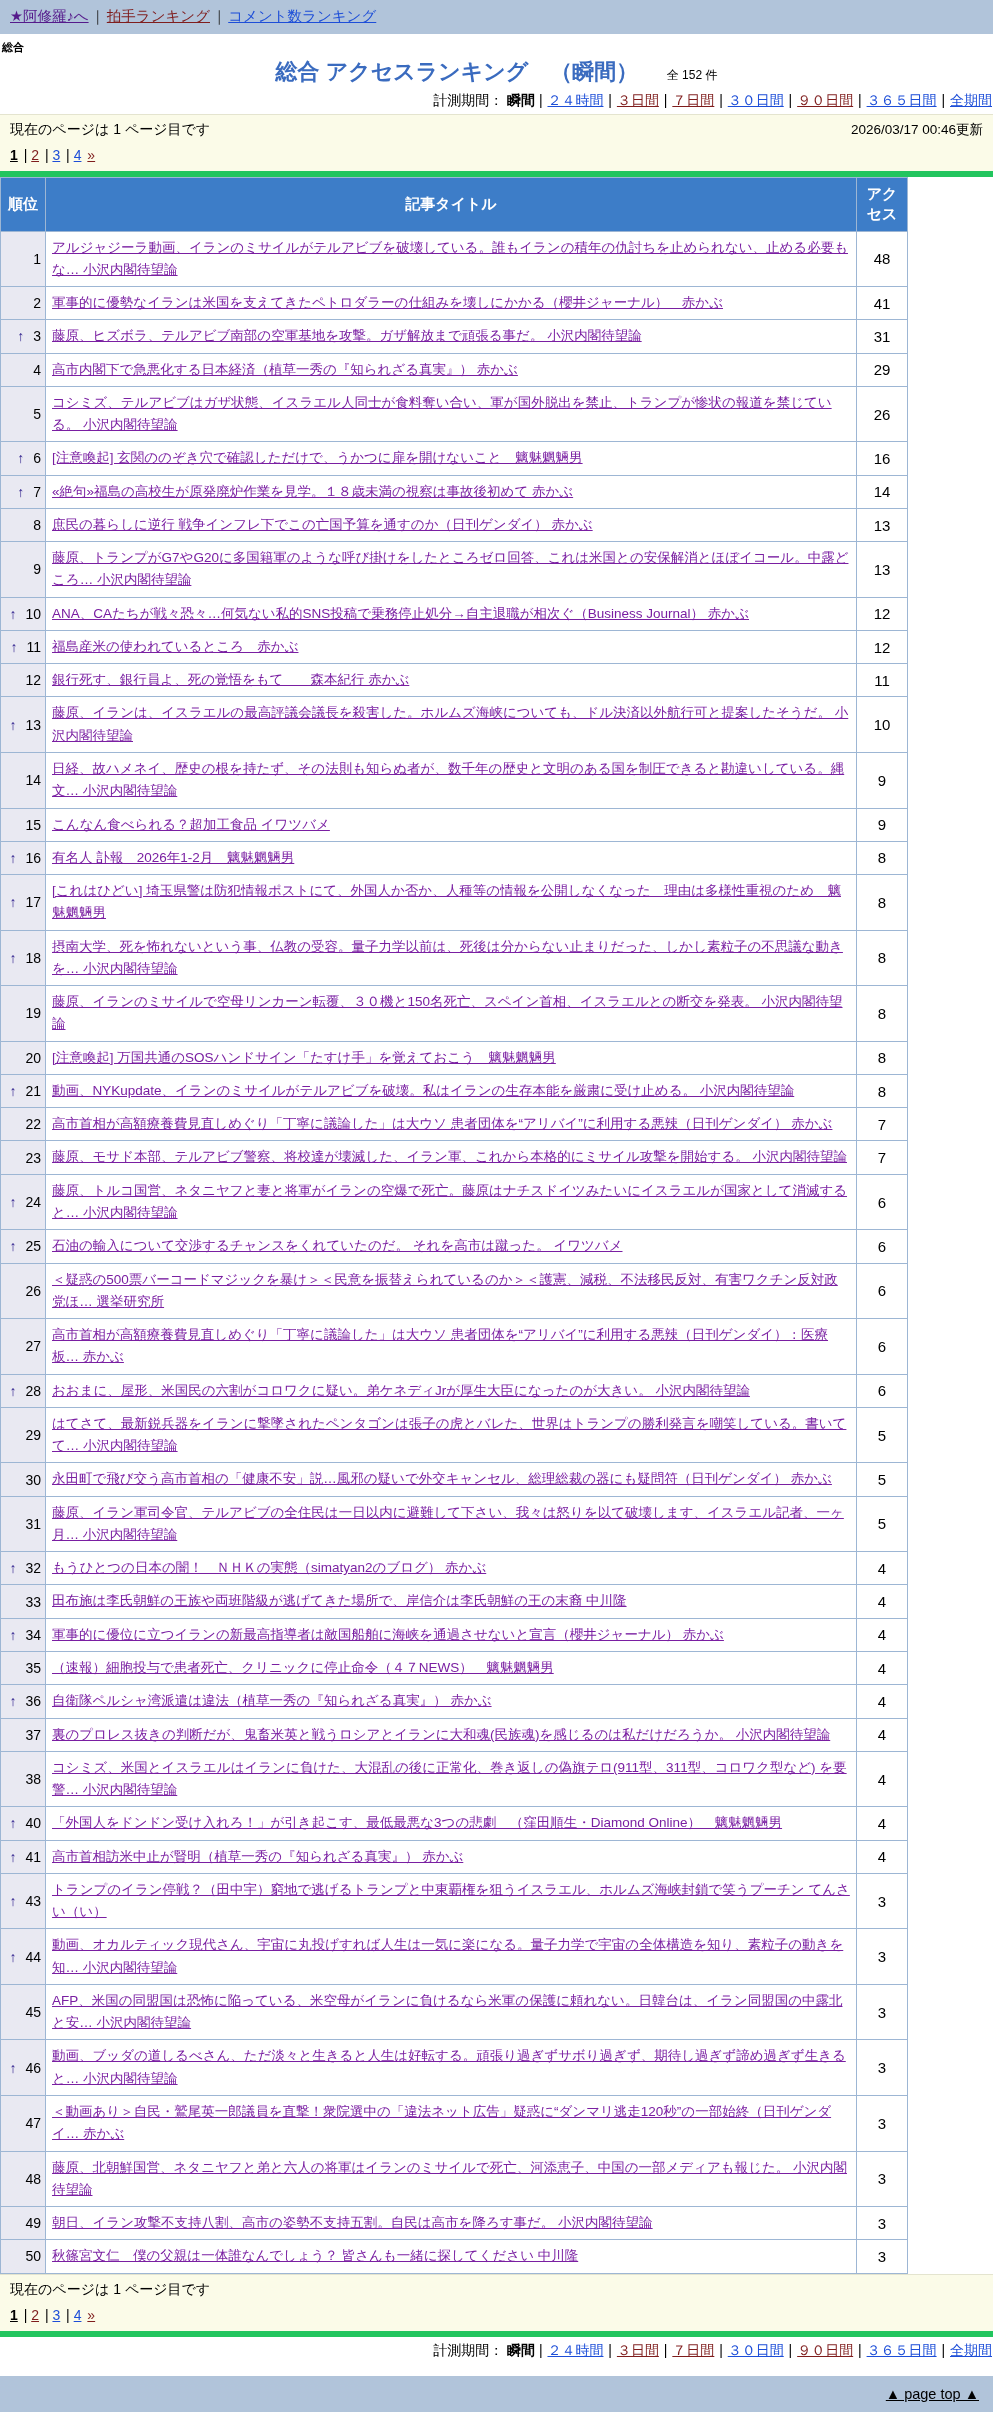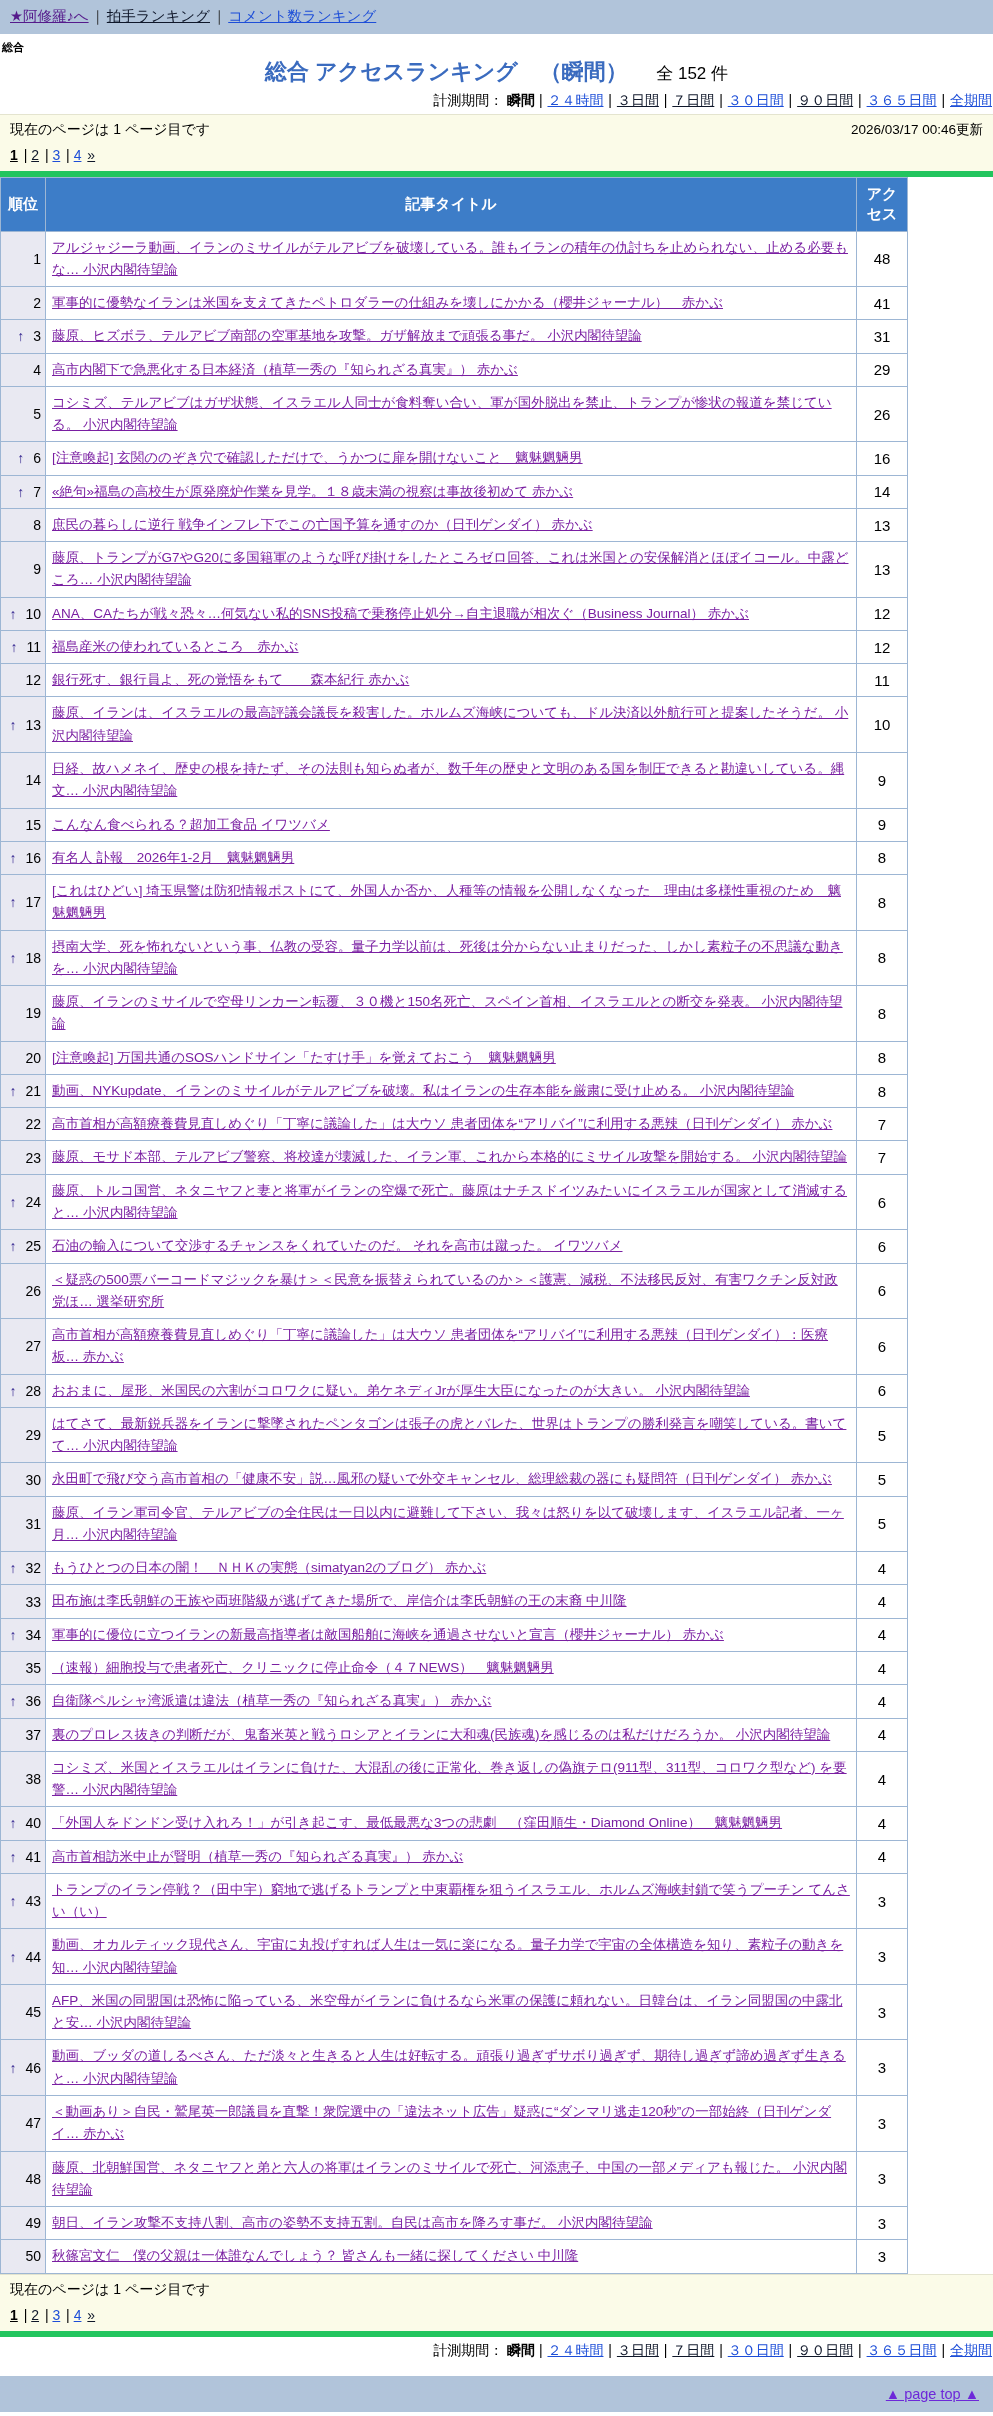--- a/index.html
+++ b/index.html
@@ -1,33 +1,33 @@
 <!DOCTYPE html>
 <html lang="ja"><head>
 <meta charset="utf-8">
 <style>
   html,body{margin:0;padding:0;background:#fff;}
   body{width:993px;font-family:"Liberation Sans","DejaVu Sans",sans-serif;color:#000;}
   a{text-decoration:underline;cursor:pointer;}
   .lnk-unvisited{color:#1d4ed8;}
-  .lnk-visited{color:#0f172a;}
+  .lnk-visited{color:#7f1d1d;}
   .lnk-dark{color:#551a8b;}
   .sep{color:#222;}
 
   
   .topbar{background:#b1c4da;padding:7px 8px 8px 8px;font-size:14.5px;}
   .topbar a{margin:0 2px;}
 
   
   .board-label{font-size:11px;font-weight:bold;padding:6px 2px 0 2px;}
 
   
   .title-line{text-align:center;margin-top:2px;}
   .title-main{color:#3a6bbf;font-weight:bold;font-size:22px;}
-  .title-count{font-size:17px;color:#000;margin-left:24px;}
+  .title-count{font-size:12px;color:#000;margin-left:24px;}
 
   
   .period-line{text-align:right;font-size:14px;padding:5px 0 4px 0;}
   .period-label{color:#000;}
   .period-current{font-weight:bold;color:#000;}
   .period-line a{margin:0 1px;}
 
   
   .pagerbox{background:#fbfbe8;border-top:1px solid #e4e4cf;border-bottom:6px solid #22c55e;
             padding:6px 10px 8px 10px;font-size:14px;}
@@ -48,21 +48,21 @@
   .rank-inner{display:flex;align-items:center;justify-content:flex-end;gap:3px;}
   .up-arrow{color:#2a1a8a;font-weight:bold;font-size:14px;width:13px;text-align:left;}
   .rank-num{font-size:14px;color:#000;text-align:right;}
   td.cell-title{background:#fff;padding:5px 6px;vertical-align:middle;}
   td.cell-title a{color:#7a1fa2;font-size:13.5px;line-height:1.65;}
   td.cell-access{background:#fff;text-align:center;vertical-align:middle;
                  font-size:15px;padding:4px 2px;}
 
   
   .bottombar{background:#b1c4da;margin-top:12px;padding:10px 14px;text-align:right;font-size:14.5px;}
-  .bottombar a{color:#6d28d9;margin-left:12px;}
+  .bottombar a{color:#000000;margin-left:12px;}
   .page-bottom-space{height:46px;}
 </style>
 </head>
 <body>
 
 <div class="topbar">
   <a class="lnk-dark">★阿修羅♪へ</a><span class="sep">｜</span><a class="lnk-visited">拍手ランキング</a><span class="sep">｜</span><a class="lnk-unvisited">コメント数ランキング</a>
 </div>
 
 <div class="board-label">総合</div>

